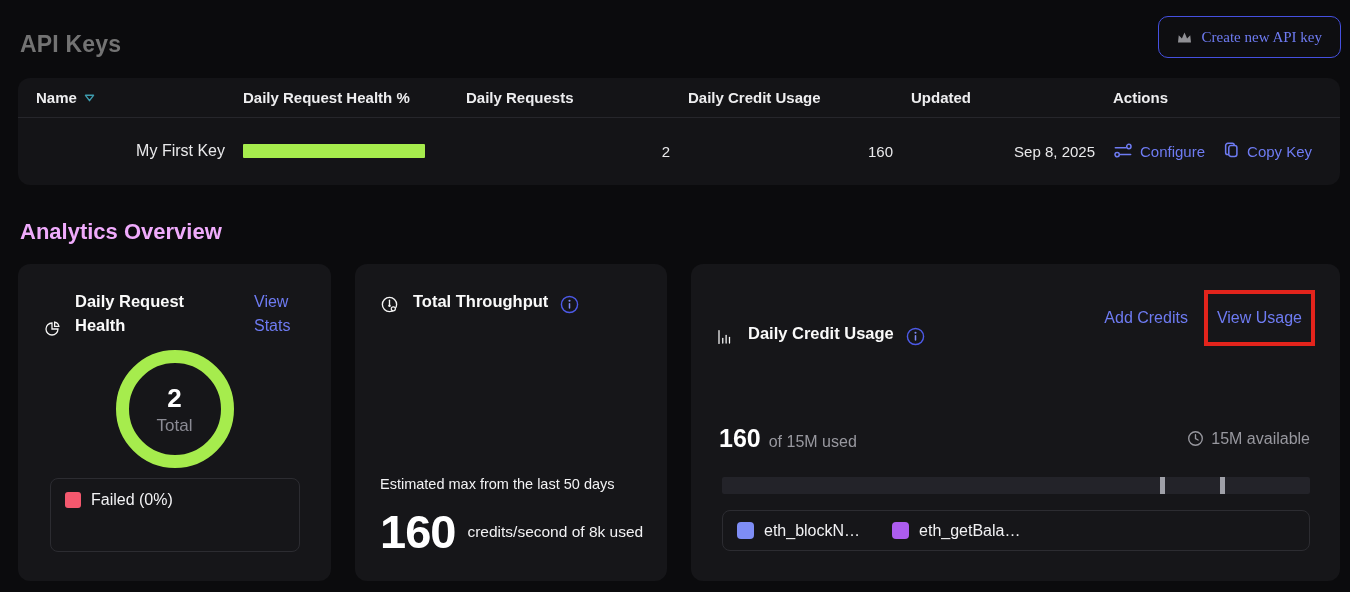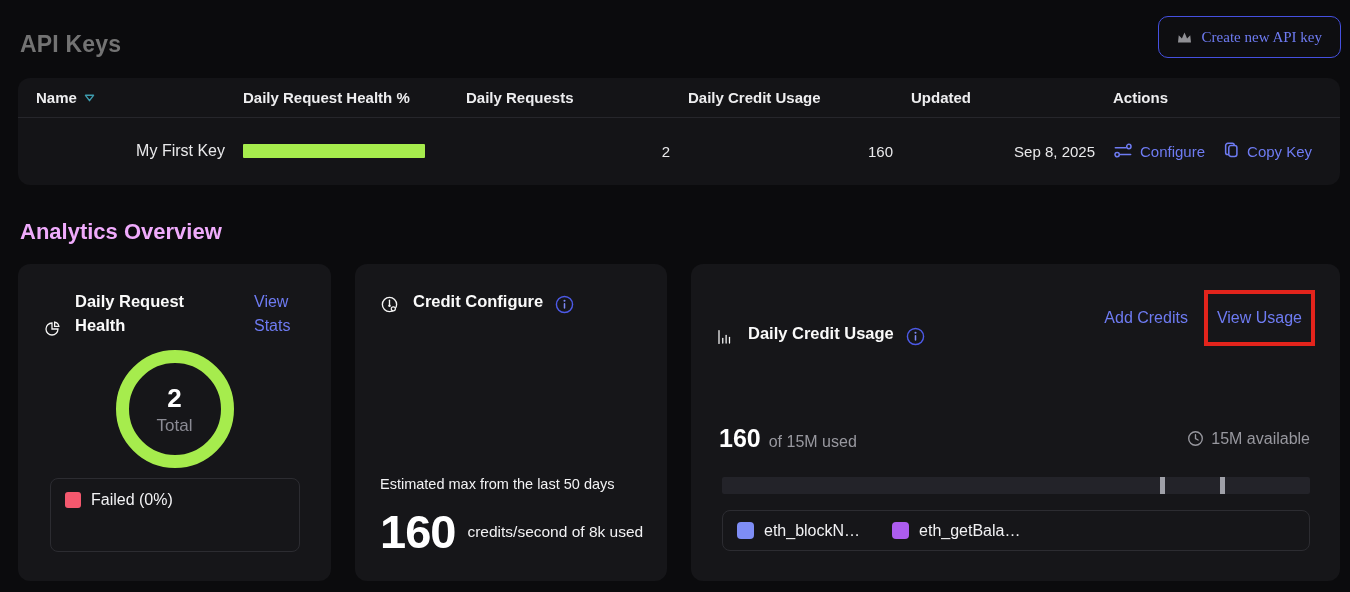--- a/index.html
+++ b/index.html
@@ -182,21 +182,21 @@
     <div class="card card-2">
       <div class="card-header">
         <span class="icon">
           <svg width="19" height="19" viewBox="0 0 24 24" fill="none" stroke="#f5f5f5" stroke-width="1.7">
             <circle cx="12" cy="12" r="9"></circle>
               <path d="M12 6.5 V12" stroke-linecap="round"></path>
               <circle cx="12" cy="13.5" r="1.6" fill="#f5f5f5" stroke="none"></circle>
               <circle cx="16.8" cy="17.5" r="2.6" fill="#161619" stroke-width="1.5"></circle>
           </svg>
         </span>
-        <div class="card-title">Credit Configure</div>
+        <div class="card-title">Total Throughput</div>
         <span class="info-icon">
           <svg width="19" height="19" viewBox="0 0 20 20">
               <circle cx="10" cy="10" r="8.5" stroke="#4d5ae8" fill="none" stroke-width="1.5"></circle>
               <circle cx="10" cy="6" r="1.1" fill="#7d88f3"></circle>
               <rect x="9.2" y="8.3" width="1.6" height="6.2" rx="0.8" fill="#7d88f3"></rect>
             </svg>
         </span>
       </div>
       <div class="throughput-bottom">
         <div class="throughput-subtitle">Estimated max from the last 50 days</div>

